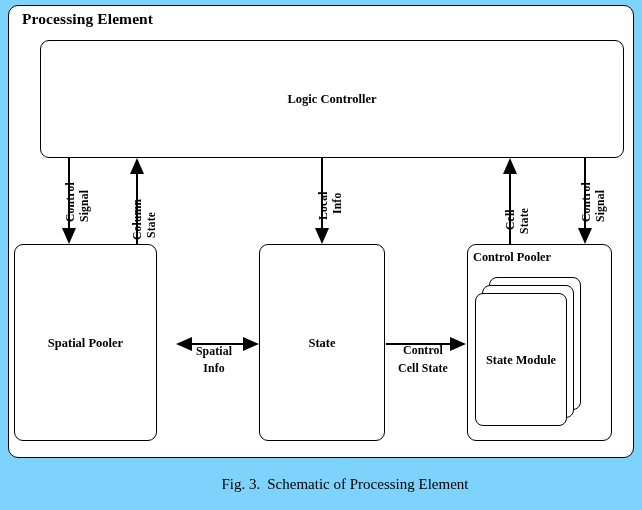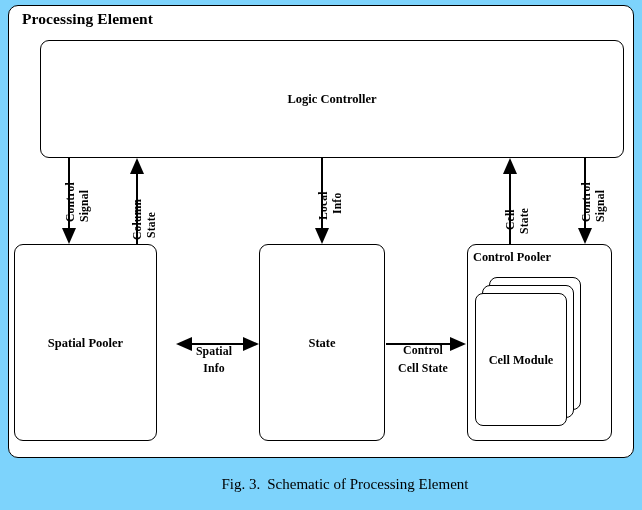--- a/index.html
+++ b/index.html
@@ -205,21 +205,21 @@
   <div class="rbox" id="router">
     <div class="box-label">State</div>
   </div>
 
   <div class="rbox" id="temporal-pooler"></div>
   <div id="tp-title">Control Pooler</div>
 
   <div class="cell-sheet" id="cell-sheet-3"></div>
   <div class="cell-sheet" id="cell-sheet-2"></div>
   <div class="cell-sheet" id="cell-sheet-1">
-    <div class="box-label">Cell Module</div>
+    <div class="box-label">State Module</div>
   </div>
 
   <div class="vline" style="left:68px; top:158px; height:72px;"></div>
   <div class="arrowhead ah-down" style="left:61.5px; top:228px;"></div>
   <div class="vlabel" style="left:64px; top:222px; transform-origin:0 0; transform:rotate(-90deg) translateX(0);">Control</div>
   <div class="vlabel" style="left:78px; top:222px;">Signal</div>
 
   <div class="vline" style="left:136px; top:174px; height:70px;"></div>
   <div class="arrowhead ah-up" style="left:129.5px; top:158px;"></div>
   <div class="vlabel" style="left:131px; top:240px;">Column</div>

